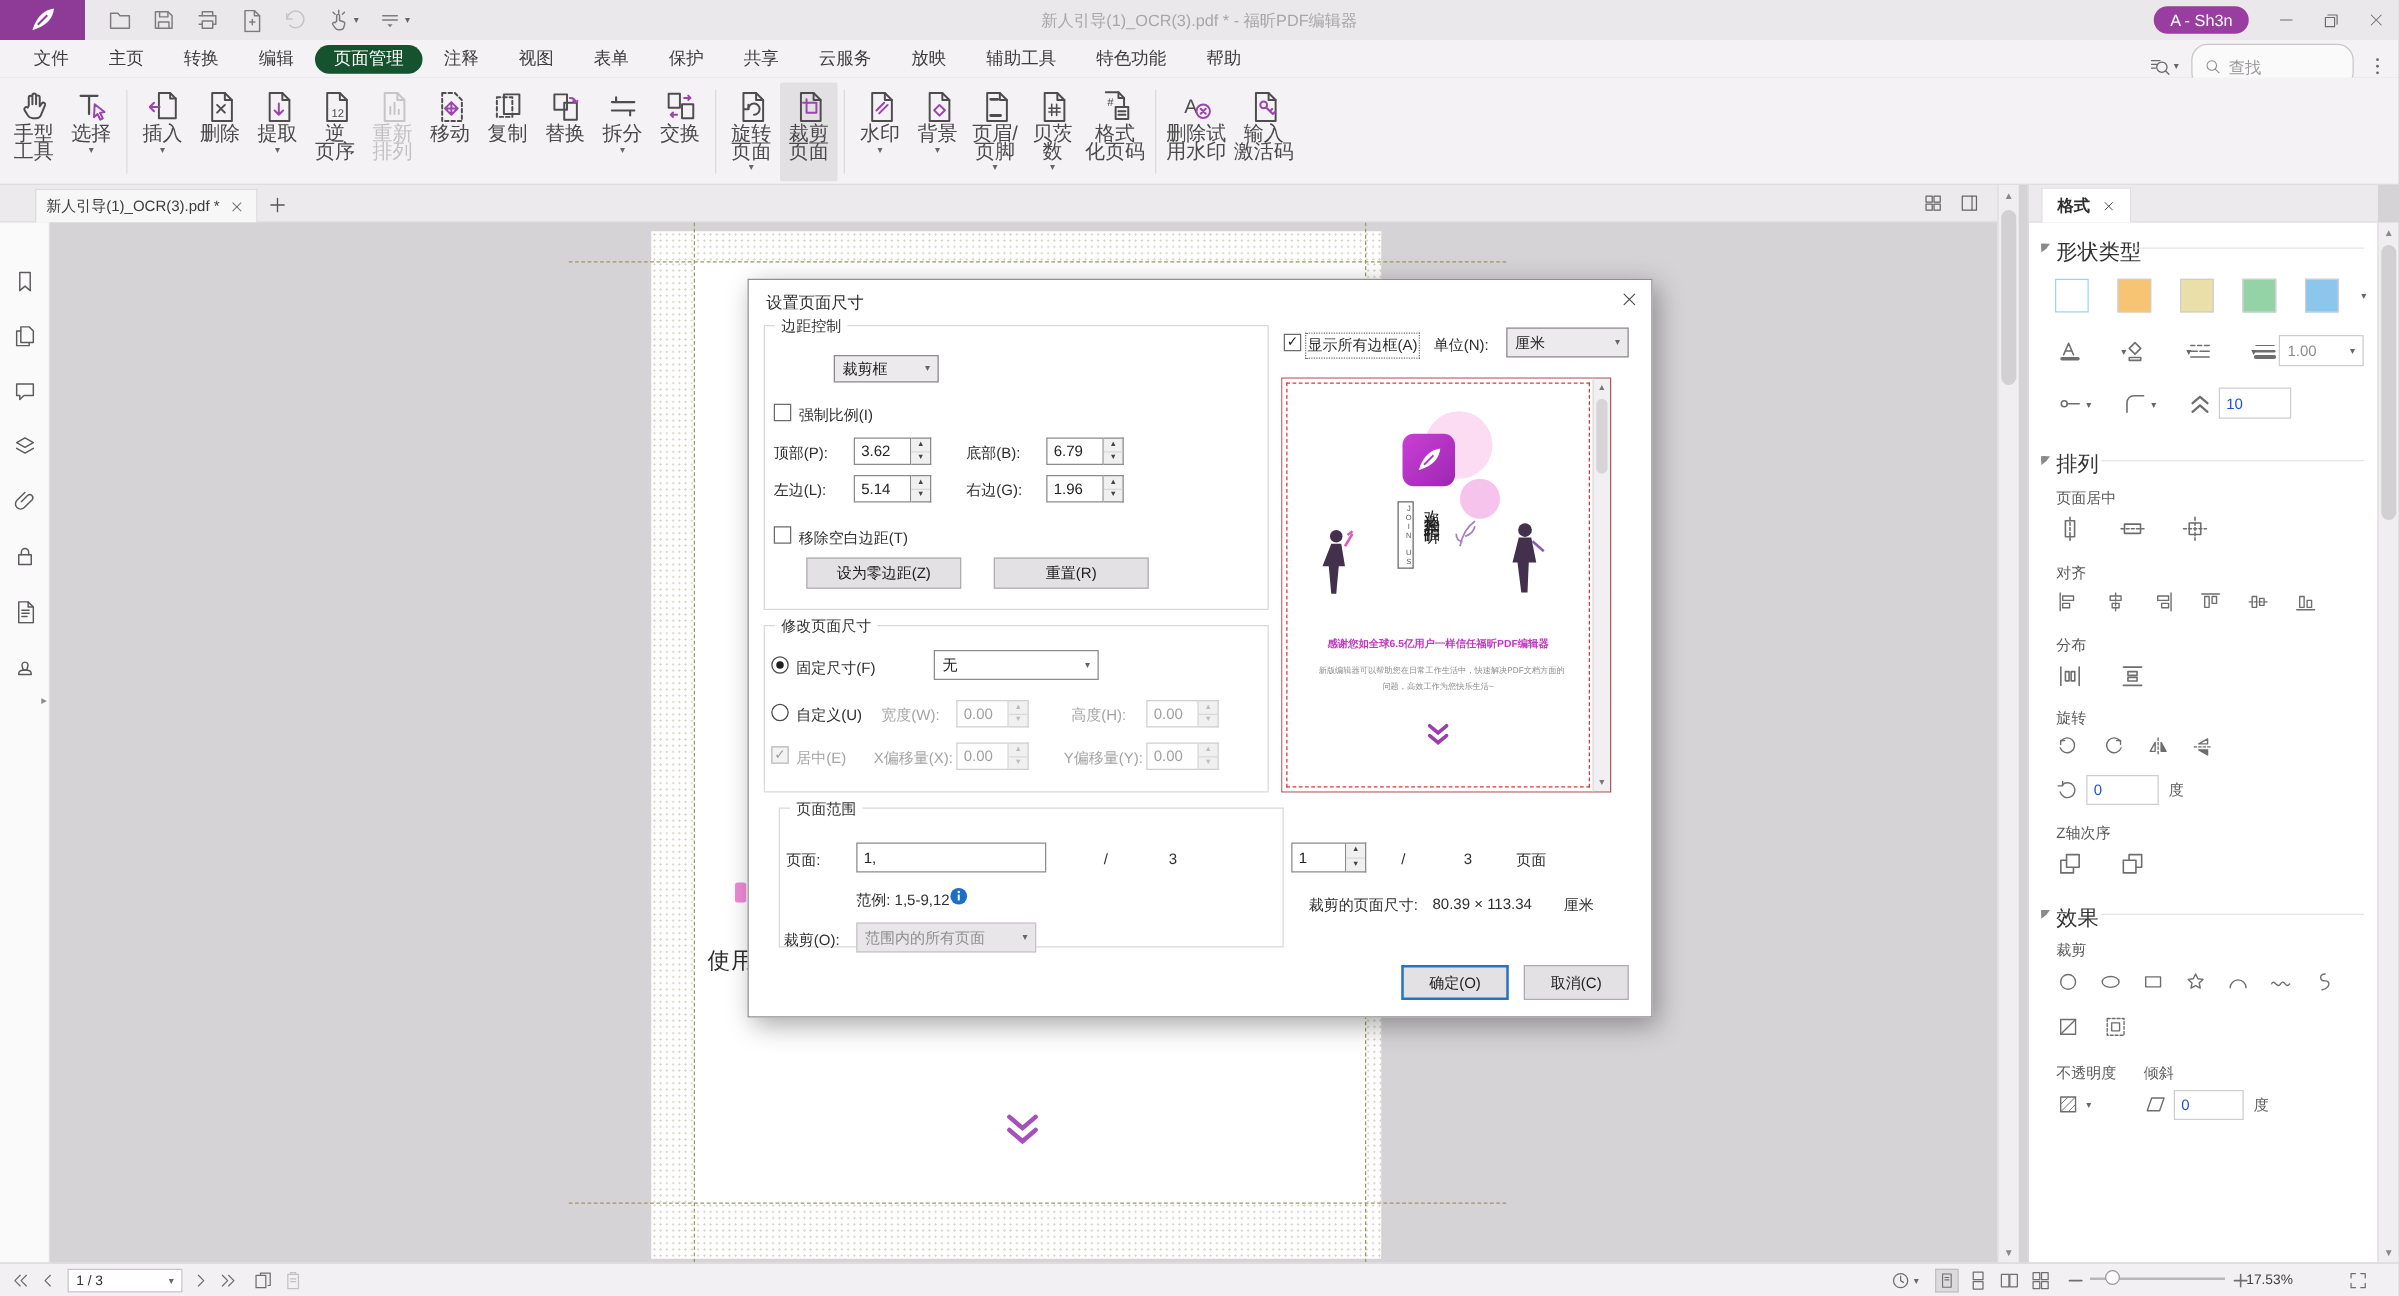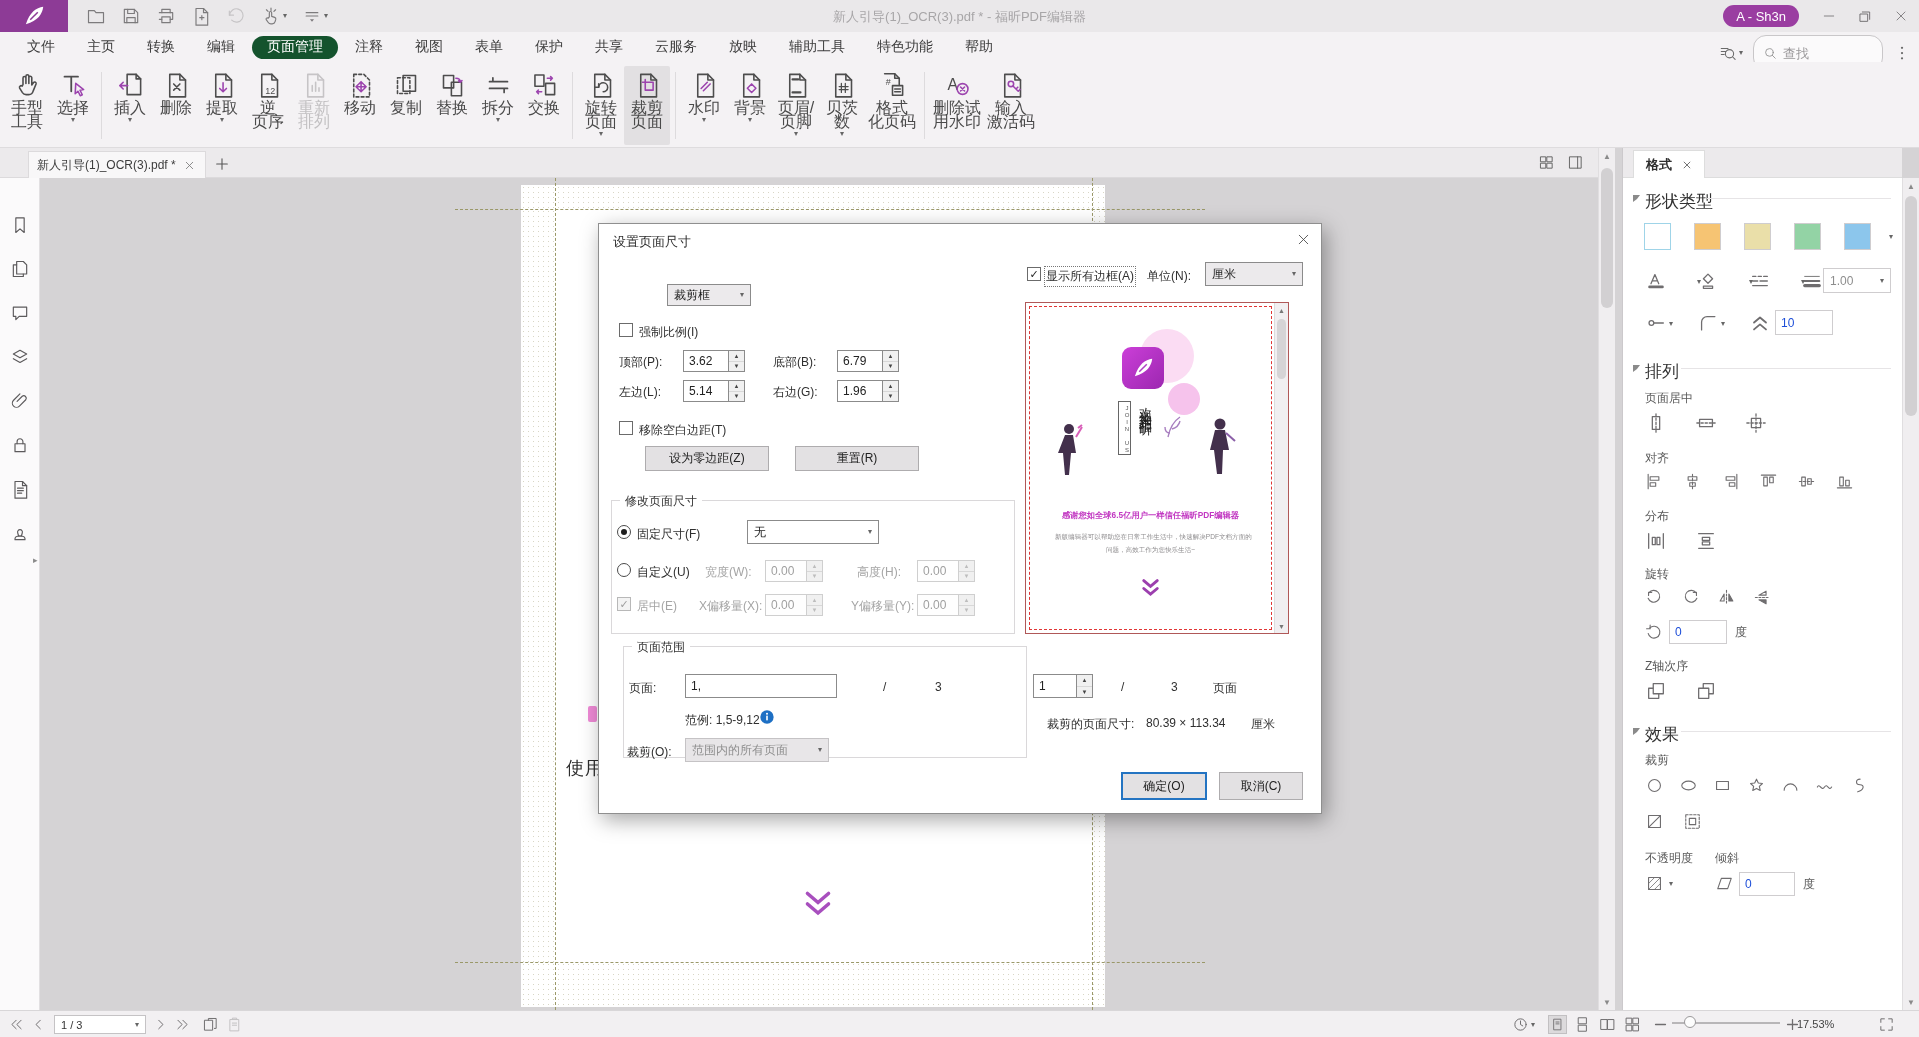--- a/index.html
+++ b/index.html
@@ -631,20 +631,23 @@
 </div>
 
 <div id="dialog">
   <div id="dlg-title">设置页面尺寸</div>
   <span class="ic" id="dlg-close">
       <svg width="100%" height="100%" viewBox="0 0 24 24" fill="none" stroke="currentColor" stroke-width="1.4" stroke-linecap="round" stroke-linejoin="round">
         <path d="M6 6l12 12M18 6L6 18" stroke-width="1.2"></path>
       </svg>
     </span>
 
+  <div class="gb" style="left:12px;top:36px;width:404px;height:228px">
+    <span class="gb-legend">边距控制</span>
+  </div>
   <div class="combo" style="left:68px;top:60px;width:84px;height:22px">
     <span>裁剪框</span>
       <span class="caret">▾</span>
   </div>
   <span class="chk" style="left:20px;top:99px"></span>
   <span class="lbl" style="left:40px;top:100px">强制比例(I)</span>
 
   <span class="lbl" style="left:20px;top:130px">顶部(P):</span>
   <input class="tin" style="left: 84px; top: 126px; width: 46px; height: 22px;" value="3.62">
   <span class="spin" style="left:130px;top:126px;height:22px">

